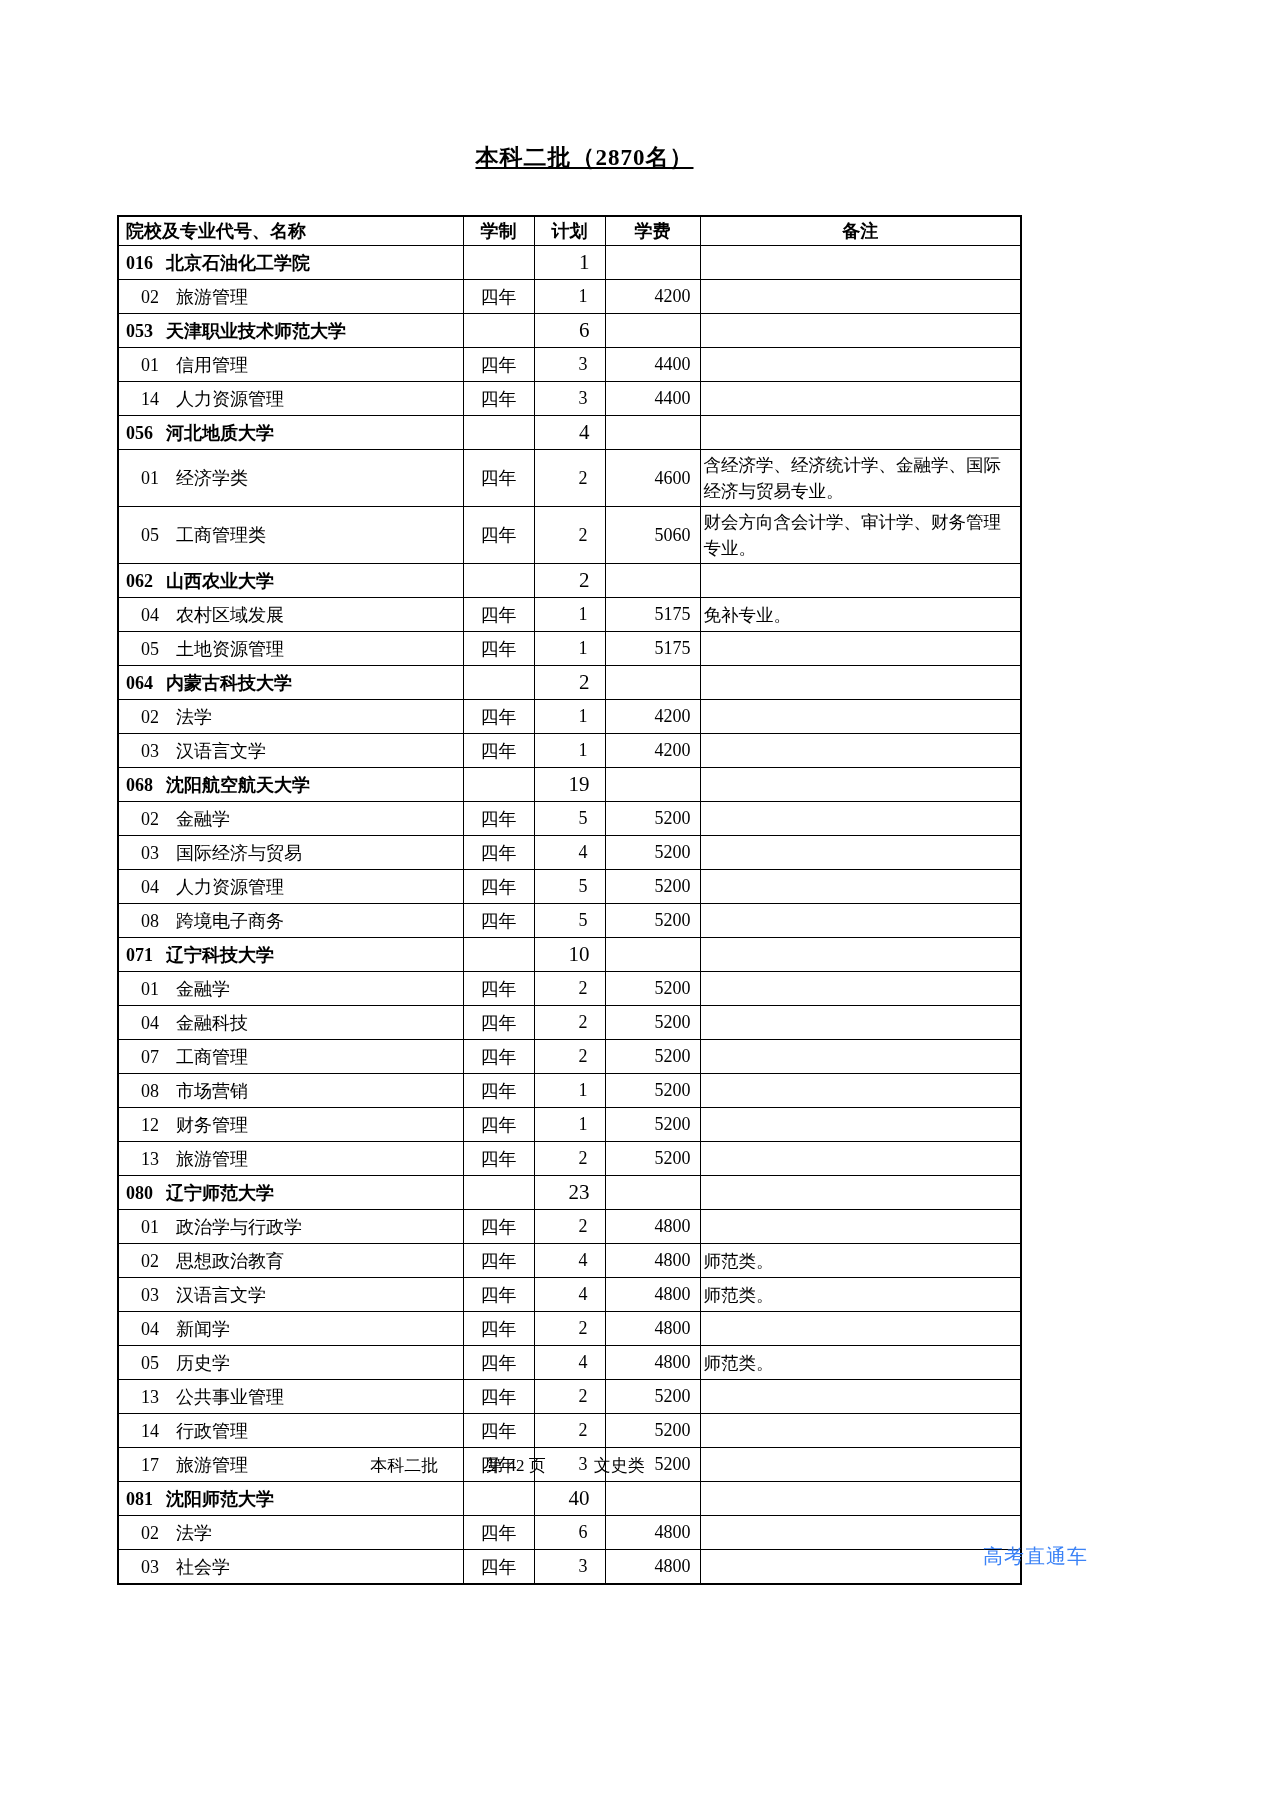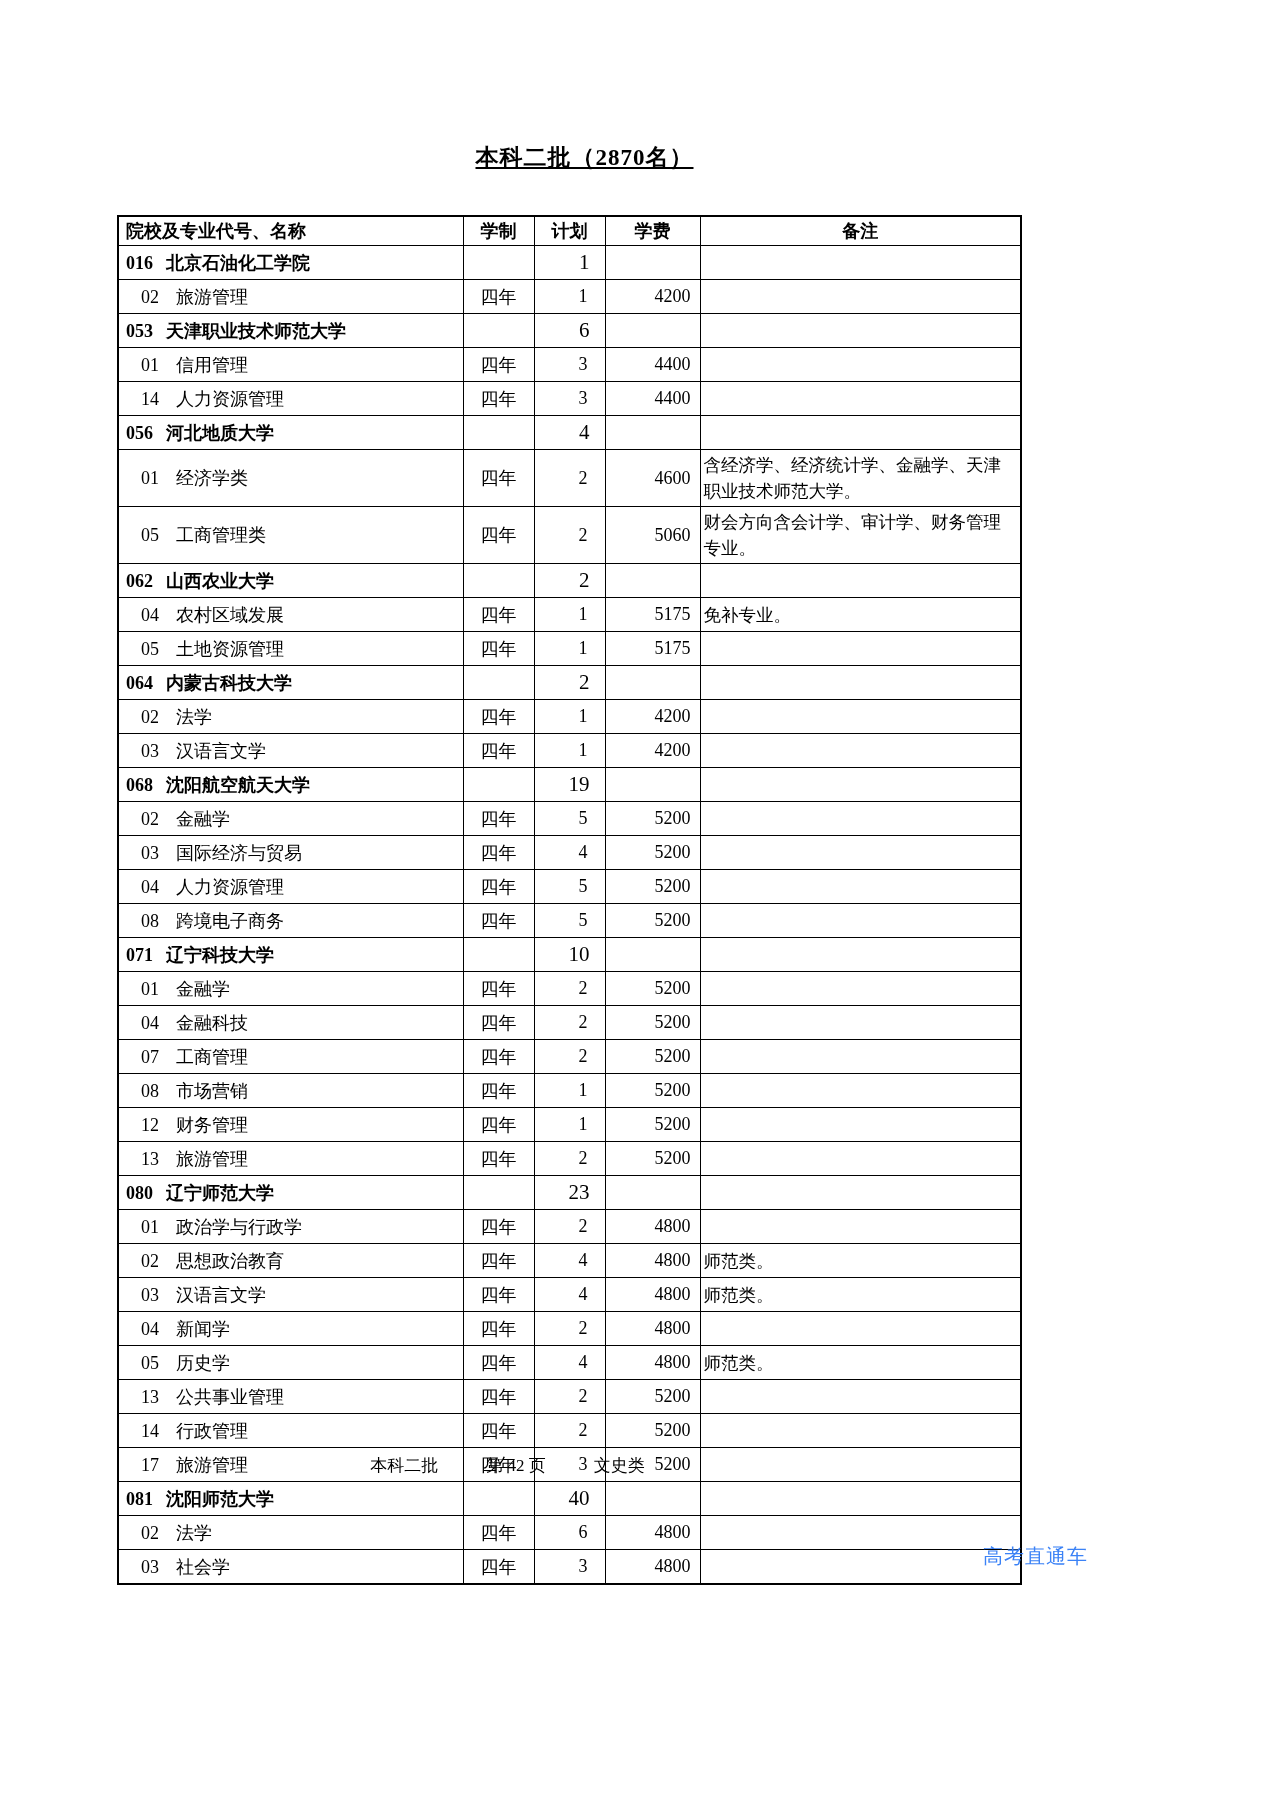--- a/index.html
+++ b/index.html
@@ -151,21 +151,21 @@
         <td class="cell-duration"></td>
         <td class="cell-plan">4</td>
         <td class="cell-tuition"></td>
         <td class="cell-remark"></td>
       </tr>
       <tr class="major">
         <td class="cell-name"><span class="code">01</span><span class="name">经济学类</span></td>
         <td class="cell-duration">四年</td>
         <td class="cell-plan">2</td>
         <td class="cell-tuition">4600</td>
-        <td class="cell-remark">含经济学、经济统计学、金融学、天津职业技术师范大学。</td>
+        <td class="cell-remark">含经济学、经济统计学、金融学、国际经济与贸易专业。</td>
       </tr>
       <tr class="major">
         <td class="cell-name"><span class="code">05</span><span class="name">工商管理类</span></td>
         <td class="cell-duration">四年</td>
         <td class="cell-plan">2</td>
         <td class="cell-tuition">5060</td>
         <td class="cell-remark">财会方向含会计学、审计学、财务管理专业。</td>
       </tr>
       <tr class="school">
         <td class="cell-name"><span class="code">062</span><span class="name">山西农业大学</span></td>

